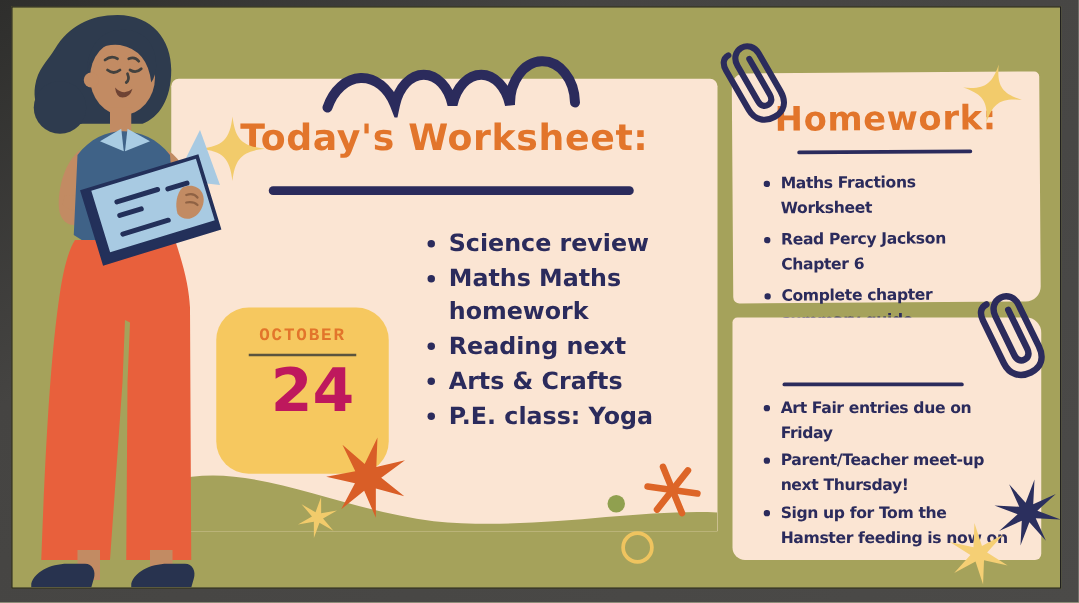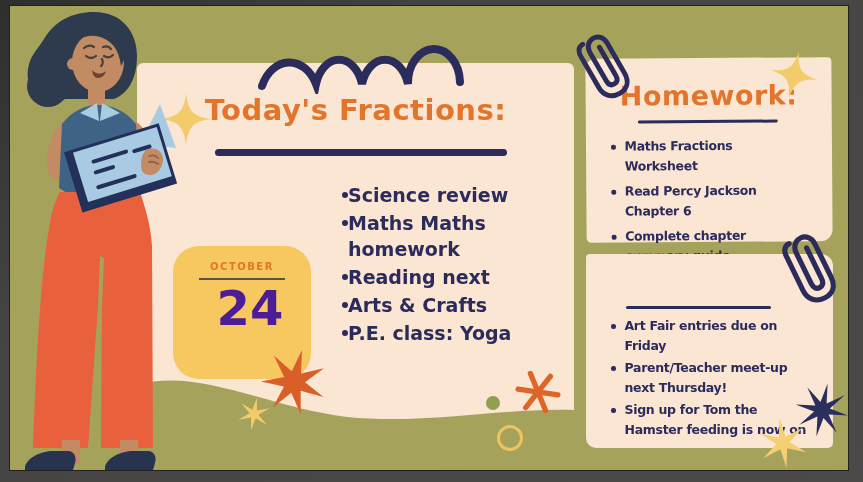--- a/index.html
+++ b/index.html
@@ -21,26 +21,26 @@
   .activities-title{
     position:absolute;left:0;right:0;top:30px;text-align:center;
     color:#E2752B;font-size:29px;font-weight:bold;letter-spacing:.5px;z-index:2;
   }
   .title-underline{position:absolute;left:78px;top:86px;width:292px;height:7px;background:#2B2B5C;border-radius:4px;z-index:2;}
 
   .calendar{
     position:absolute;left:36px;top:183px;width:138px;height:133px;
     background:#F6C85F;border-radius:26px;text-align:center;z-index:2;
   }
-  .calendar-month{margin-top:15px;color:#E2752B;font-size:10px;font-weight:bold;letter-spacing:1.5px;}
+  .calendar-month{margin-top:15px;color:#E2752B;font-size:14px;font-weight:bold;letter-spacing:1.5px;font-family:Liberation Mono, monospace;}
   .calendar-divider{width:62%;height:2px;background:#3f4038;opacity:.85;margin:6px auto 2px auto;border:0;}
-  .calendar-day{color:#4c1d95;font-size:48px;font-weight:bold;line-height:52px;margin-left:16px;}
+  .calendar-day{color:#be185d;font-size:48px;font-weight:bold;line-height:52px;margin-left:16px;}
 
   .main-list{position:absolute;left:205px;top:119px;width:218px;margin:0;padding:0;list-style:none;z-index:2;}
-  .main-list li{display:flex;margin-bottom:2px;color:#2B2B5C;font-size:19px;font-weight:bold;line-height:26px;}
+  .main-list li{display:flex;gap:11px;margin-bottom:2px;color:#2B2B5C;font-size:19px;font-weight:bold;line-height:26px;}
   .main-list .dot{flex:0 0 auto;width:6px;height:6px;border-radius:50%;background:#2B2B5C;margin-top:10px;}
 
   .bottom-wave{left:0;bottom:0;width:437px;height:70px;z-index:3;}
 
   
   .side-panel{z-index:2;}
   .homework-panel{left:576px;top:52px;width:246px;height:184px;border-radius:10px 4px 12px 5px;transform:rotate(-.4deg);}
   .reminders-panel{left:576px;top:248px;width:247px;height:194px;border-radius:4px 12px 5px 10px;}
   .side-title{position:absolute;left:0;right:0;text-align:center;color:#E2752B;font-weight:bold;letter-spacing:.5px;}
   .homework-panel .side-title{top:22px;font-size:27px;}
@@ -60,21 +60,21 @@
   .z4{z-index:4;} .z5{z-index:5;} .z6{z-index:6;}
   .ring{left:487px;top:419px;width:26px;height:26px;border:3.5px solid #EFC45F;border-radius:50%;box-sizing:border-box;z-index:5;}
   .green-dot{left:476px;top:390px;width:14px;height:14px;border-radius:50%;background:#90A04F;z-index:5;}
 </style>
 <title>Today's Activities</title></head>
 <body>
 
 <div class="slide">
 
   <div class="abs panel activities-panel">
-    <div class="activities-title">Today's Fractions:</div>
+    <div class="activities-title">Today's Worksheet:</div>
     <div class="title-underline"></div>
 
     <div class="calendar">
       <div class="calendar-month">OCTOBER</div>
       <hr class="calendar-divider">
       <div class="calendar-day">24</div>
     </div>
 
     <ul class="main-list">
 

